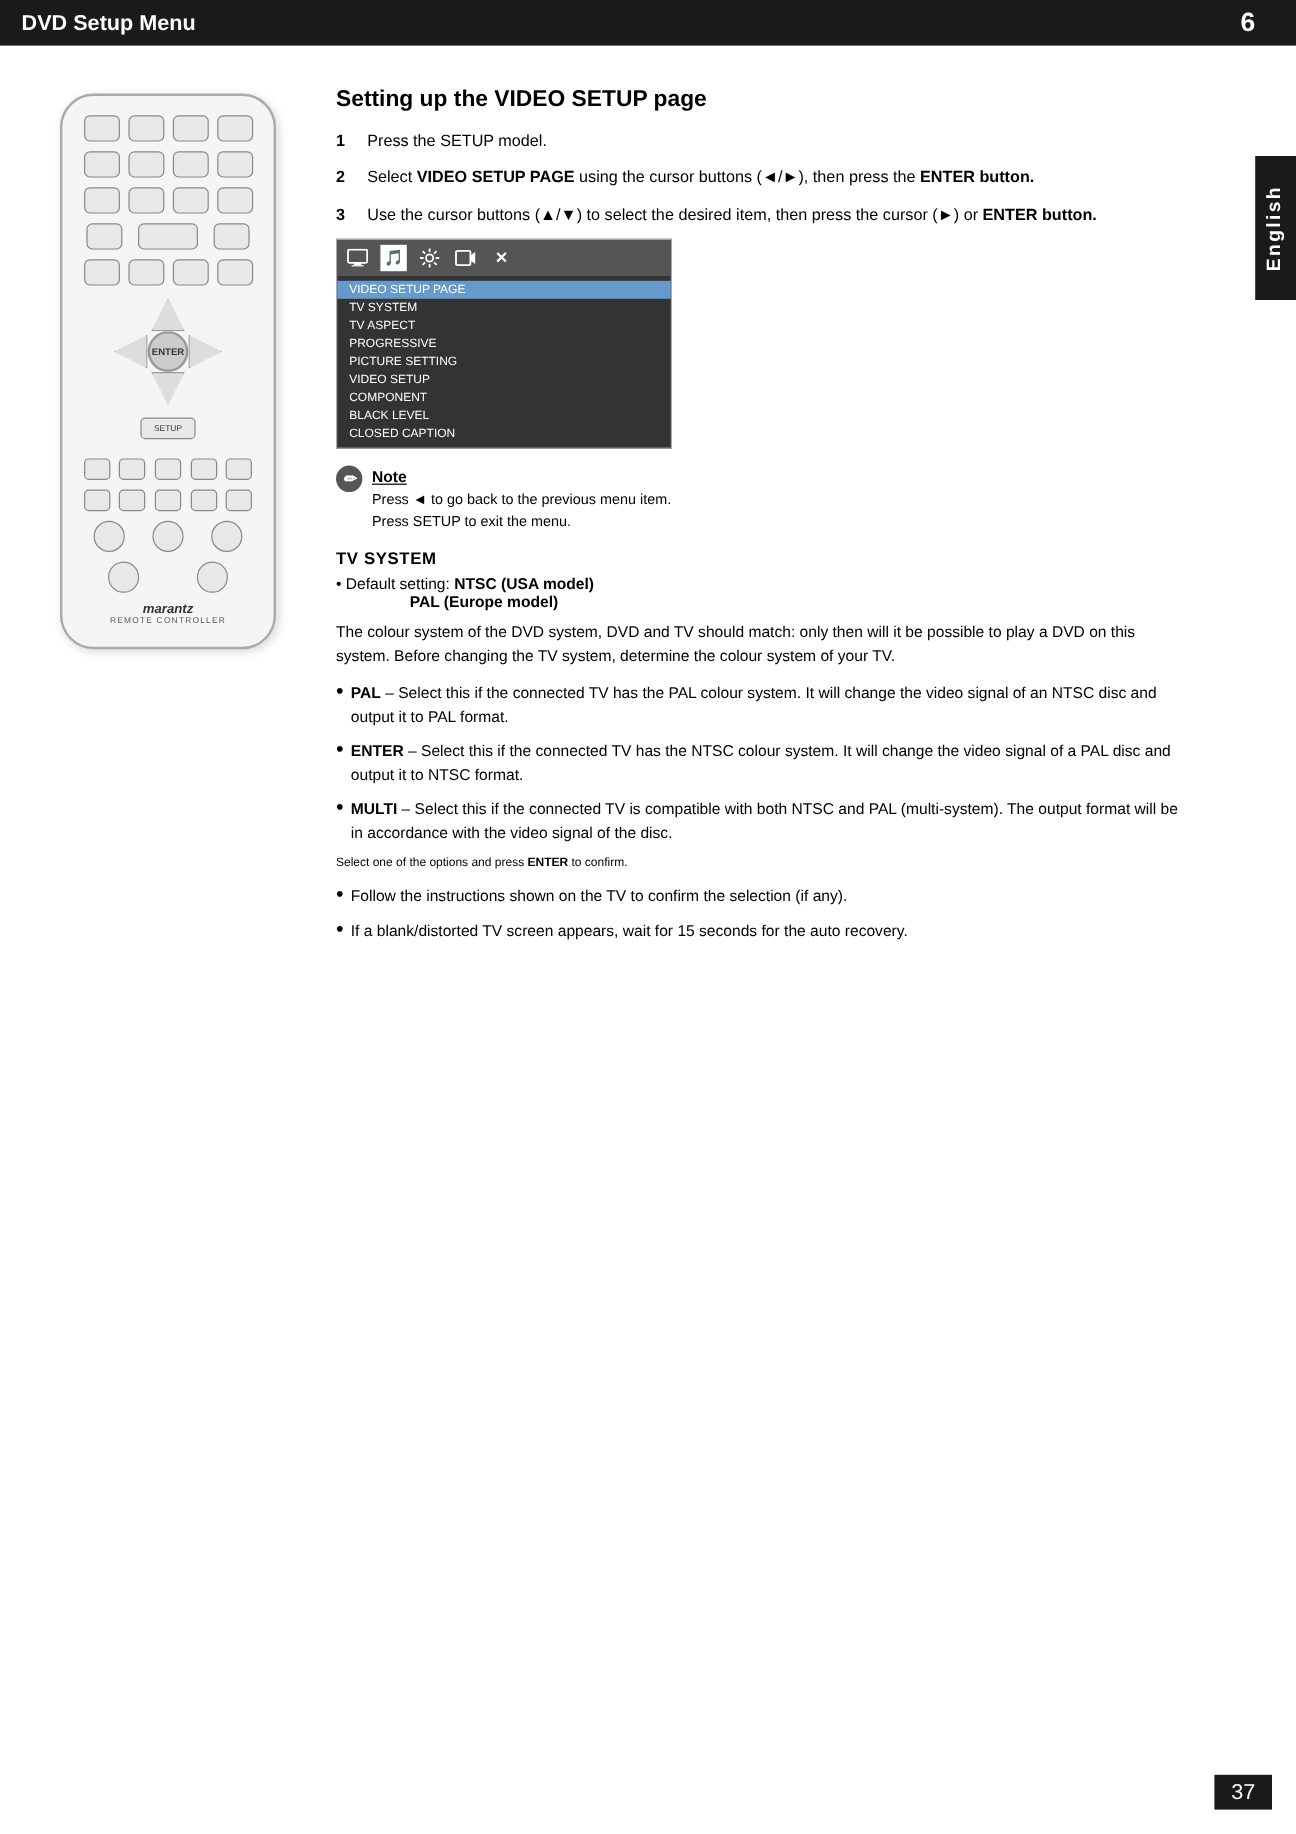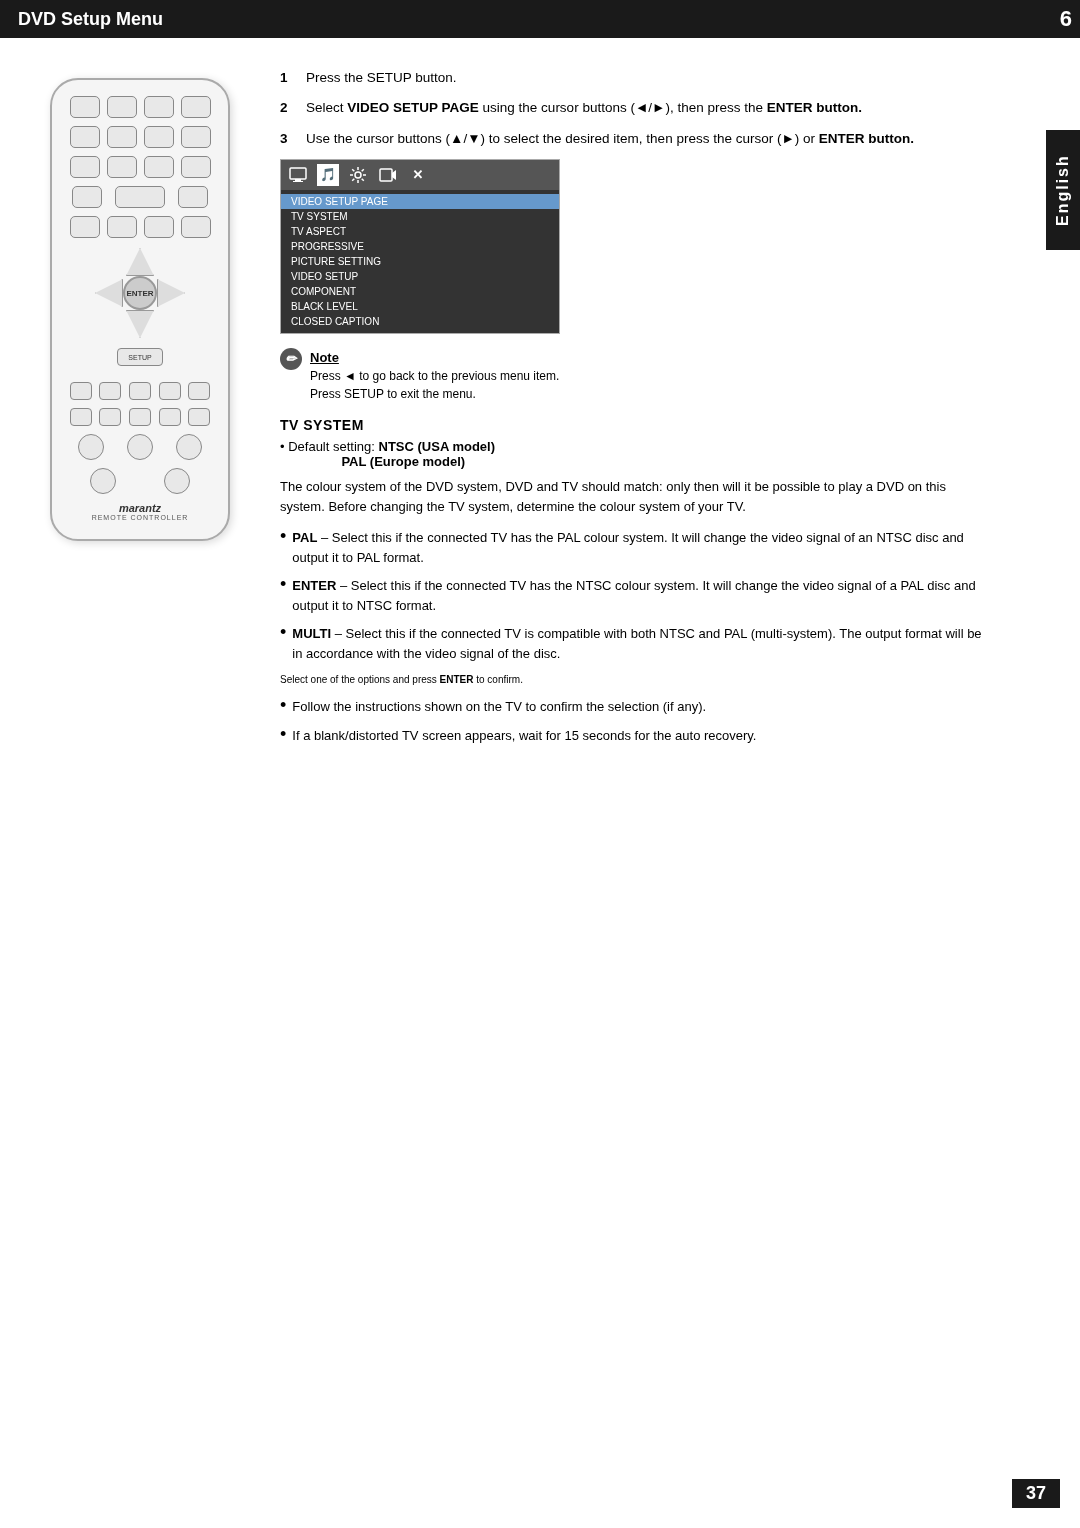--- a/index.html
+++ b/index.html
@@ -13,21 +13,21 @@
       overflow: hidden;
     }
 
     
     .header-bar {
       display: flex;
       align-items: center;
       justify-content: space-between;
       background: #1a1a1a;
       color: #fff;
-      padding: 6px 4px 6px 18px;
+      padding: 6px 30px 6px 18px;
       height: 38px;
     }
     .header-title {
       font-size: 18px;
       font-weight: bold;
       color: #fff;
     }
     .header-num {
       font-size: 22px;
       font-weight: bold;
@@ -57,21 +57,21 @@
     }
 
     
     .page-num-box {
       position: absolute;
       bottom: 20px;
       right: 20px;
       background: #1a1a1a;
       color: #fff;
       font-size: 18px;
-      font-weight: bold;
+      font-weight: normal;
       padding: 4px 14px;
     }
 
     
     .main-content {
       display: flex;
       flex-direction: row;
       padding: 30px 30px 20px 30px;
       gap: 30px;
     }
@@ -458,24 +458,25 @@
         <div class="rcircle"></div>
       </div>
 
       <div class="remote-brand">marantz</div>
       <div class="remote-sub">REMOTE CONTROLLER</div>
     </div>
   </div>
 
   <div class="right-content">
 
+    <div class="section-title">Setting up the VIDEO SETUP page</div>
 
     <div class="step">
       <span class="step-num">1</span>
-      <span class="step-text">Press the SETUP button.</span>
+      <span class="step-text">Press the SETUP model.</span>
     </div>
     <div class="step">
       <span class="step-num">2</span>
       <span class="step-text">
         Select <strong>VIDEO SETUP PAGE</strong> using the cursor buttons (◄/►), then press the <strong>ENTER button.</strong>
       </span>
     </div>
     <div class="step">
       <span class="step-num">3</span>
       <span class="step-text">

